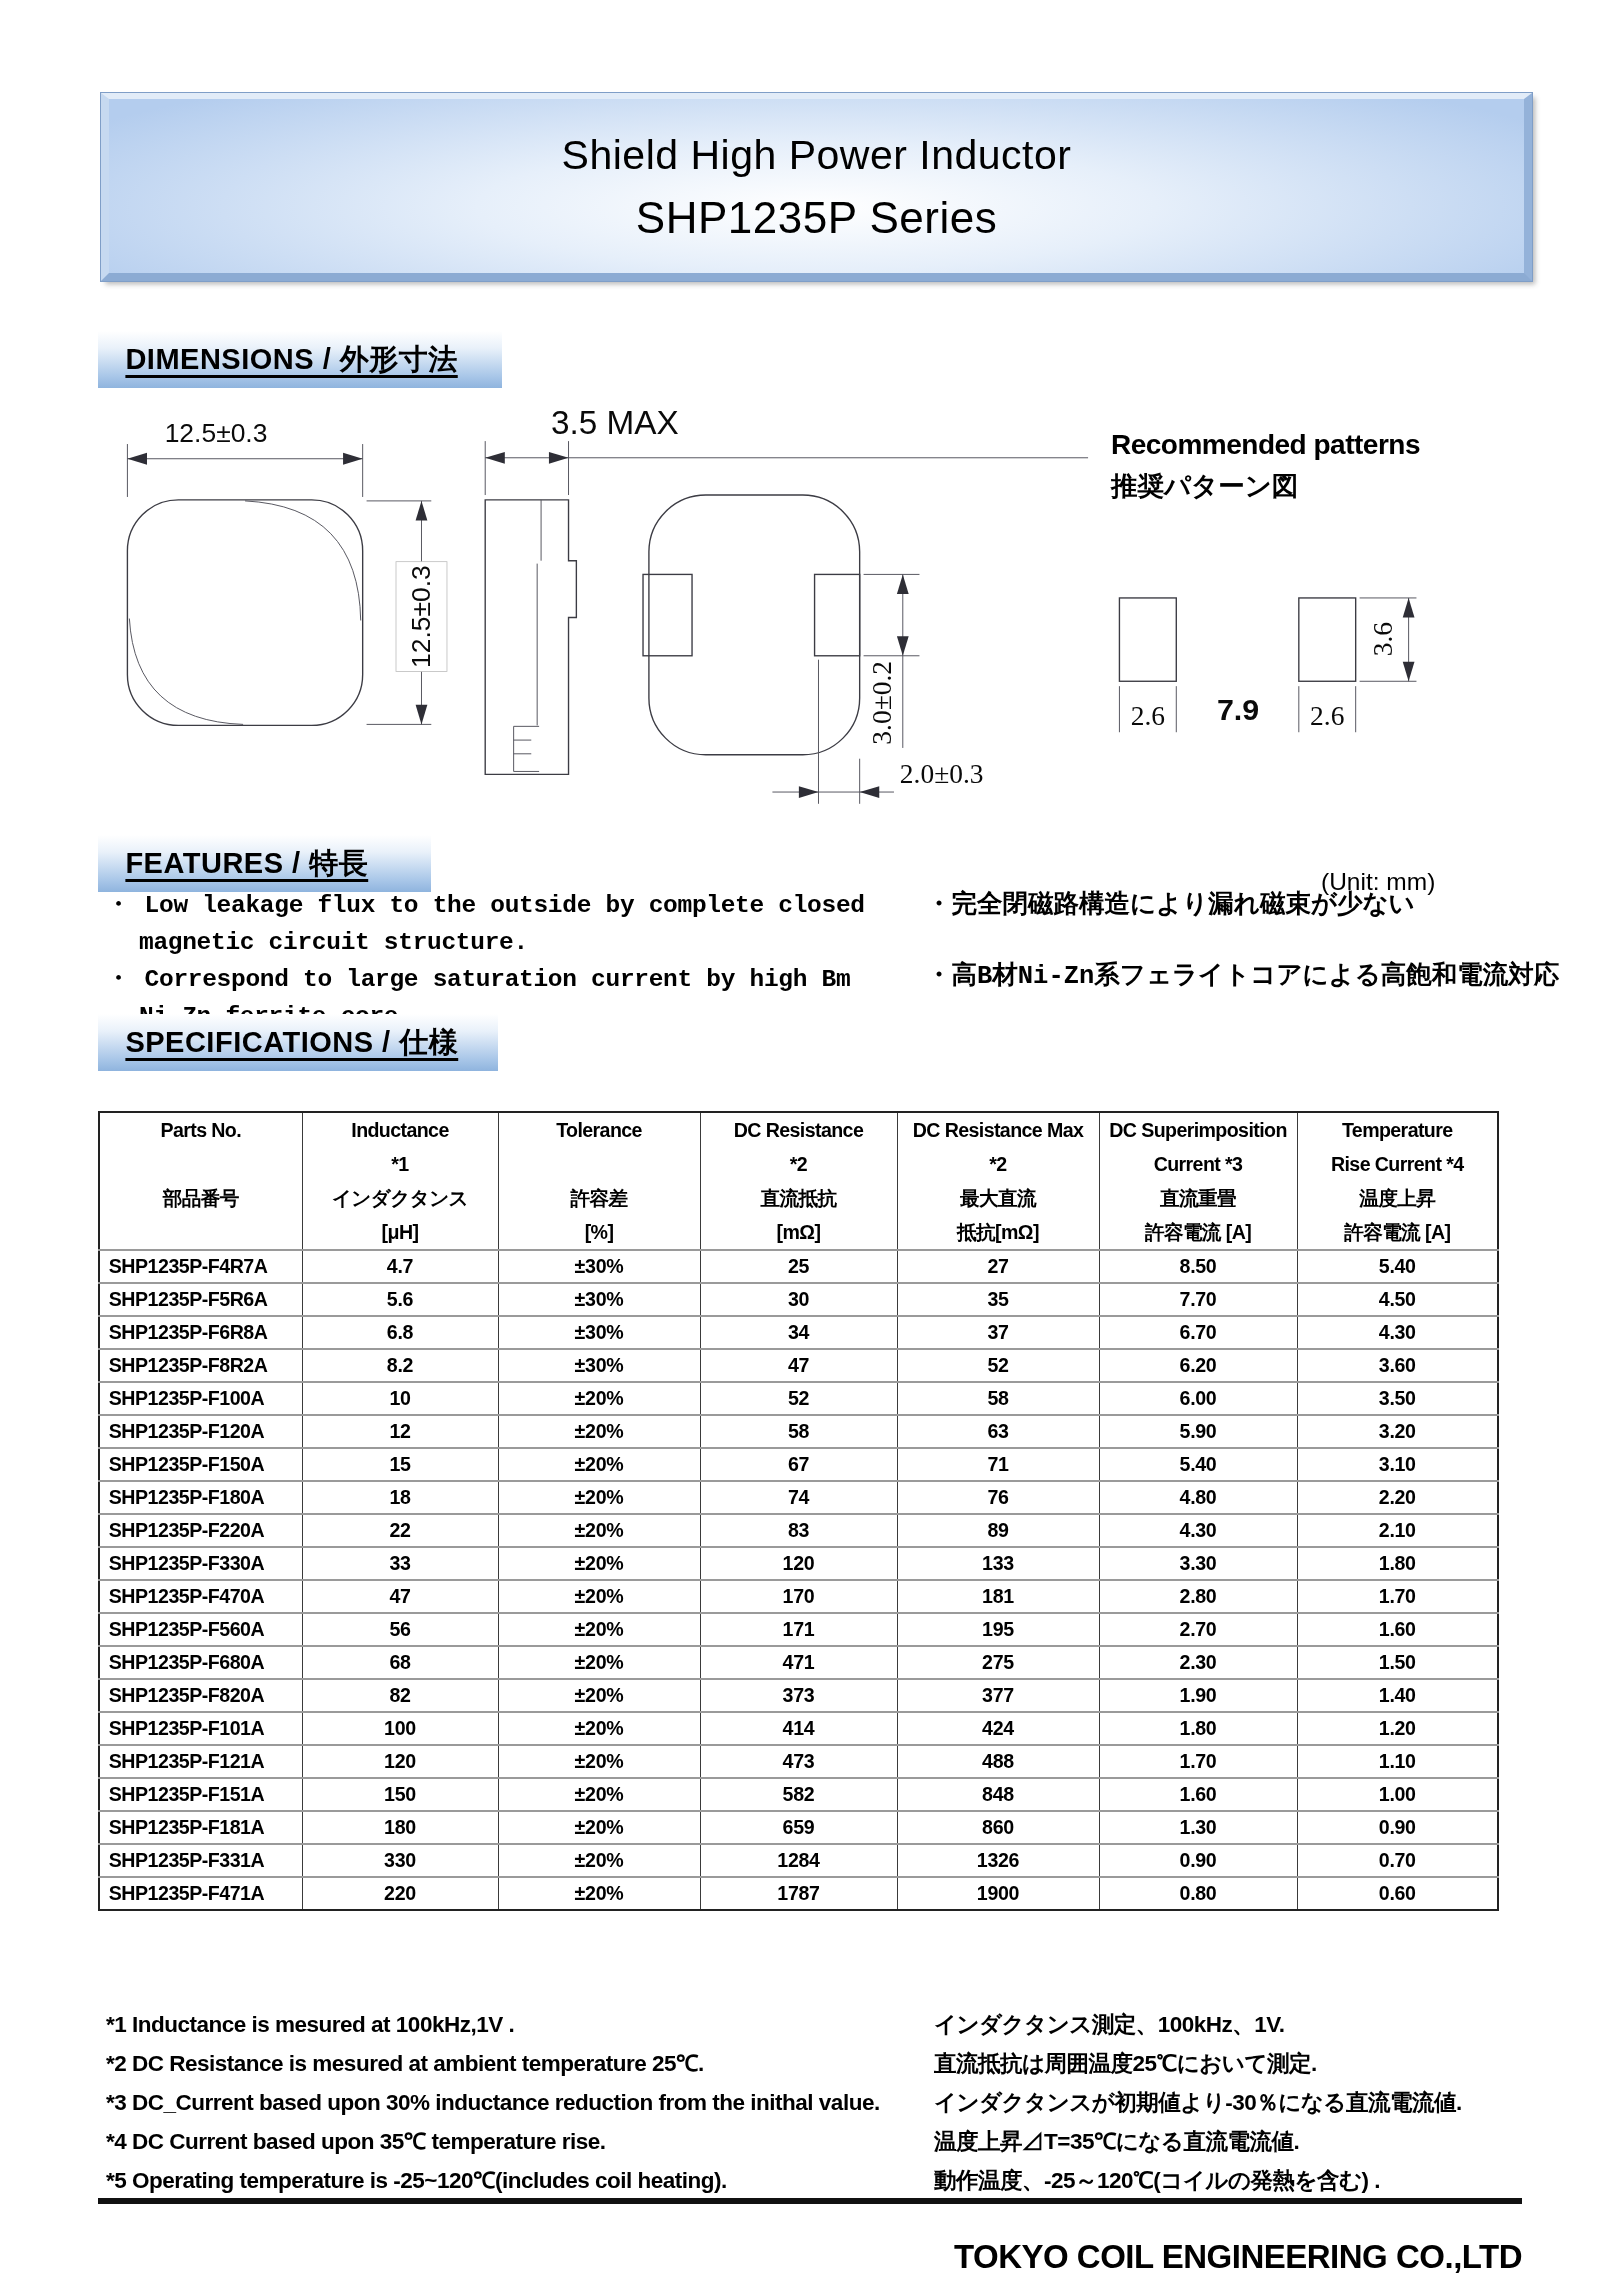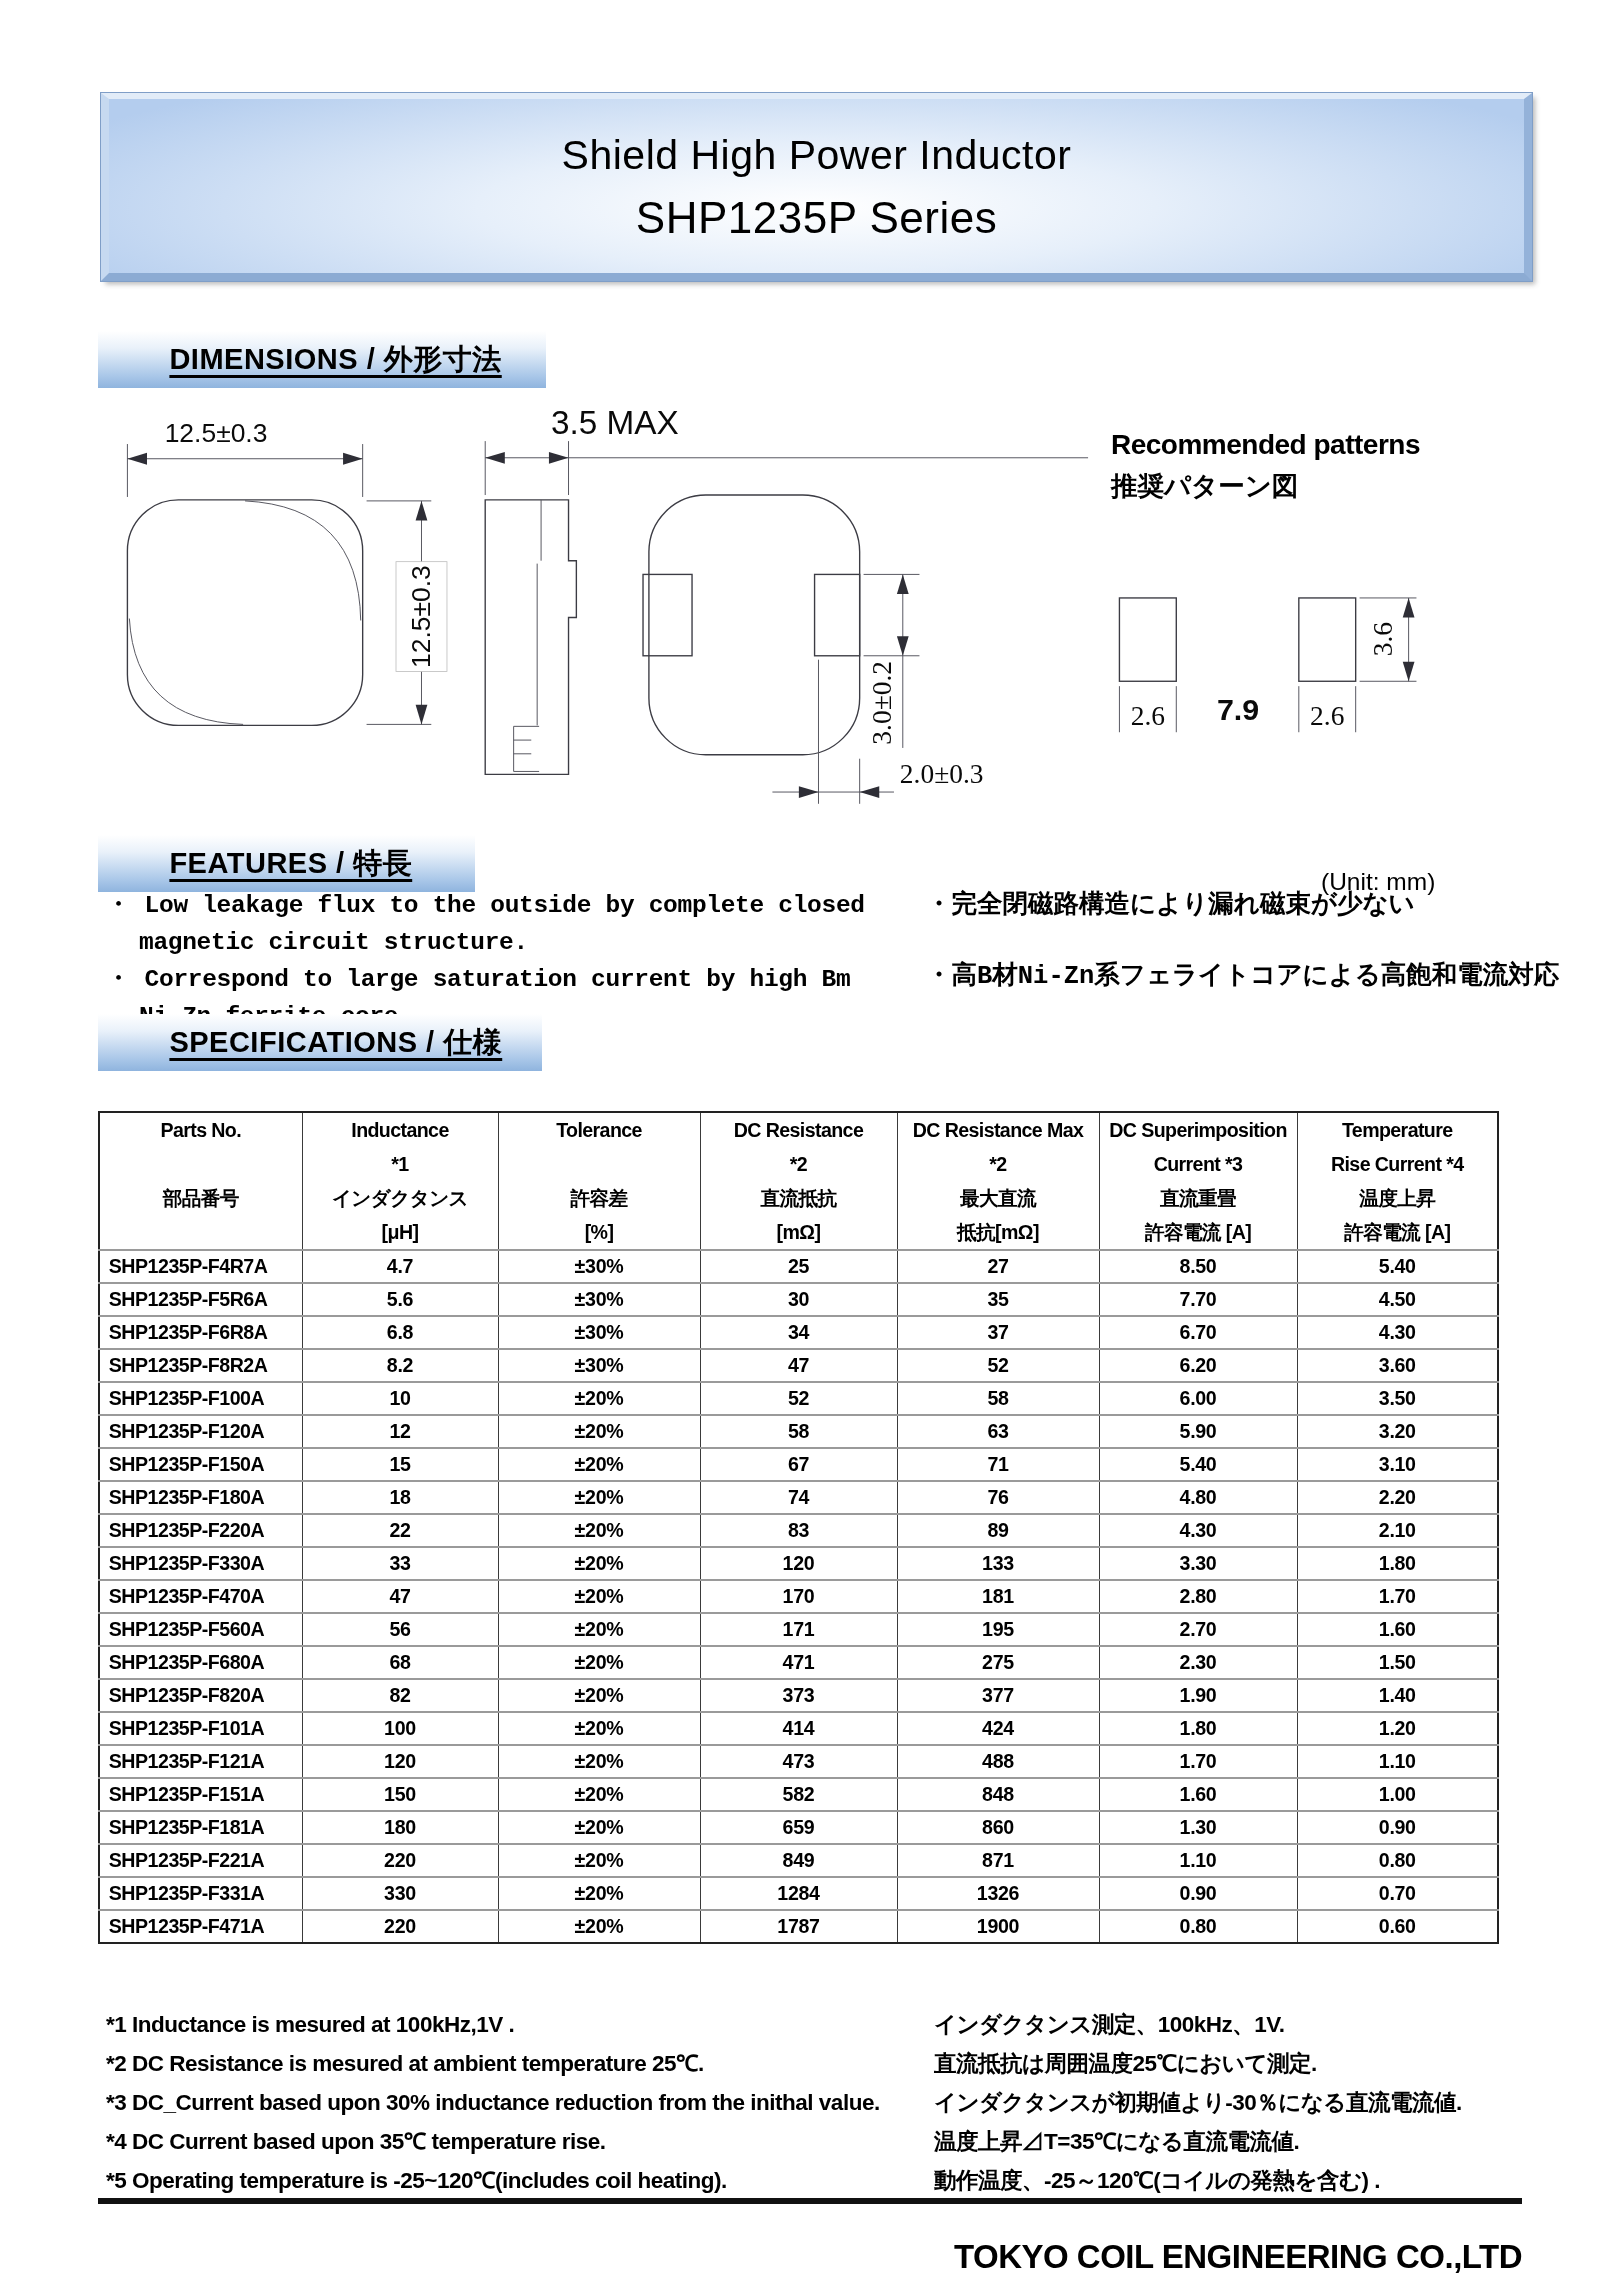--- a/index.html
+++ b/index.html
@@ -17,21 +17,21 @@
     box-shadow:3.9px 3.9px 4.9px rgba(60,60,60,.35);
     text-align:center;
   }
   .banner .t1{margin-top:33px;font-size:41px;letter-spacing:0.5px;}
   .banner .t2{margin-top:13.7px;font-size:44px;letter-spacing:0.5px;}
   
   .sec-header{
     position:absolute;height:57px;
     background:linear-gradient(180deg,#ffffff 0%,#e9f1fa 30%,#a8c6e8 80%,#8fb4de 100%);
     font-size:29px;font-weight:bold;
-    display:flex;align-items:center;padding-left:44px;
+    display:flex;align-items:center;
   }
   .sec-header span{
     text-decoration:underline;text-decoration-thickness:2.5px;text-underline-offset:5.9px;
     padding-left:27.4px;letter-spacing:0.5px;
   }
   
   .dims-svg{position:absolute;left:98px;top:387px;}
   .rec-title{position:absolute;left:1111px;top:429px;font-size:28px;font-weight:bold;letter-spacing:-0.5px;}
   .rec-sub{position:absolute;left:1111px;top:468px;font-size:26.5px;font-weight:bold;text-align:right;}
   .unit-note{position:absolute;left:1321px;top:868px;font-size:24.5px;}
@@ -401,29 +401,20 @@
           <td>1.00</td>
         </tr>
         <tr>
           <td class="partno">SHP1235P-F181A</td>
           <td>180</td>
           <td>±20%</td>
           <td>659</td>
           <td>860</td>
           <td>1.30</td>
           <td>0.90</td>
-        </tr>
-        <tr>
-          <td class="partno">SHP1235P-F221A</td>
-          <td>220</td>
-          <td>±20%</td>
-          <td>849</td>
-          <td>871</td>
-          <td>1.10</td>
-          <td>0.80</td>
         </tr>
         <tr>
           <td class="partno">SHP1235P-F331A</td>
           <td>330</td>
           <td>±20%</td>
           <td>1284</td>
           <td>1326</td>
           <td>0.90</td>
           <td>0.70</td>
         </tr>

